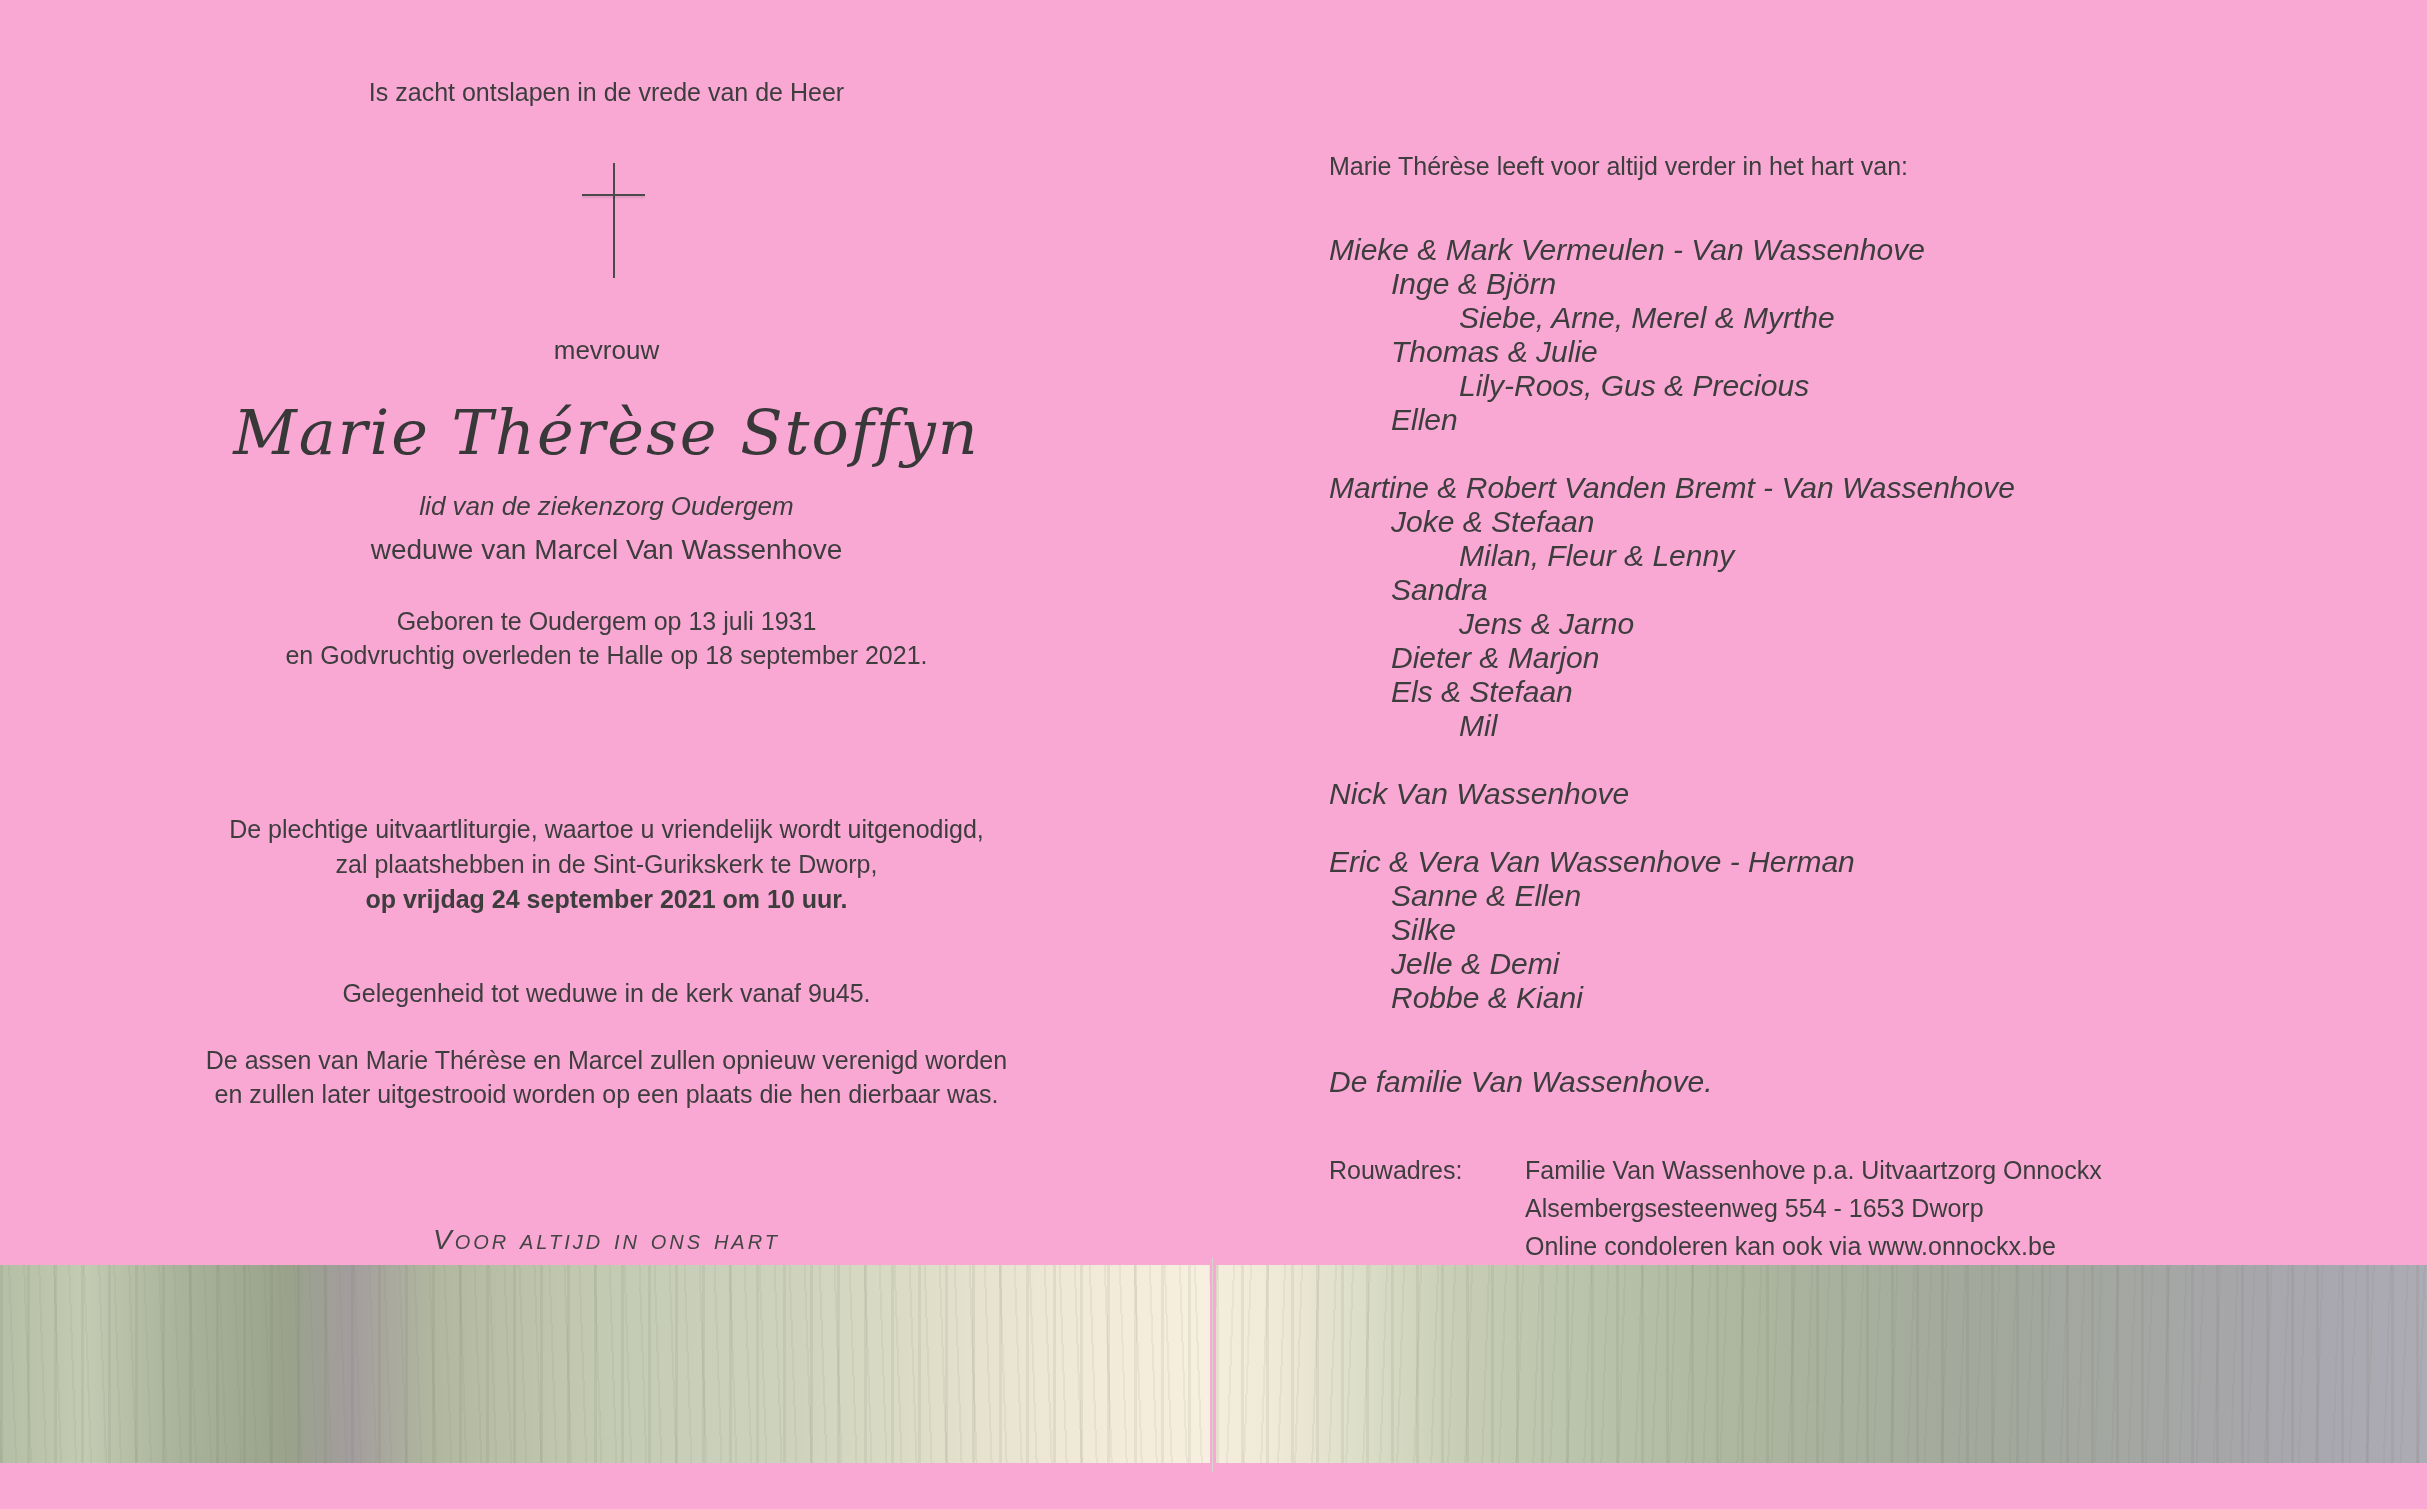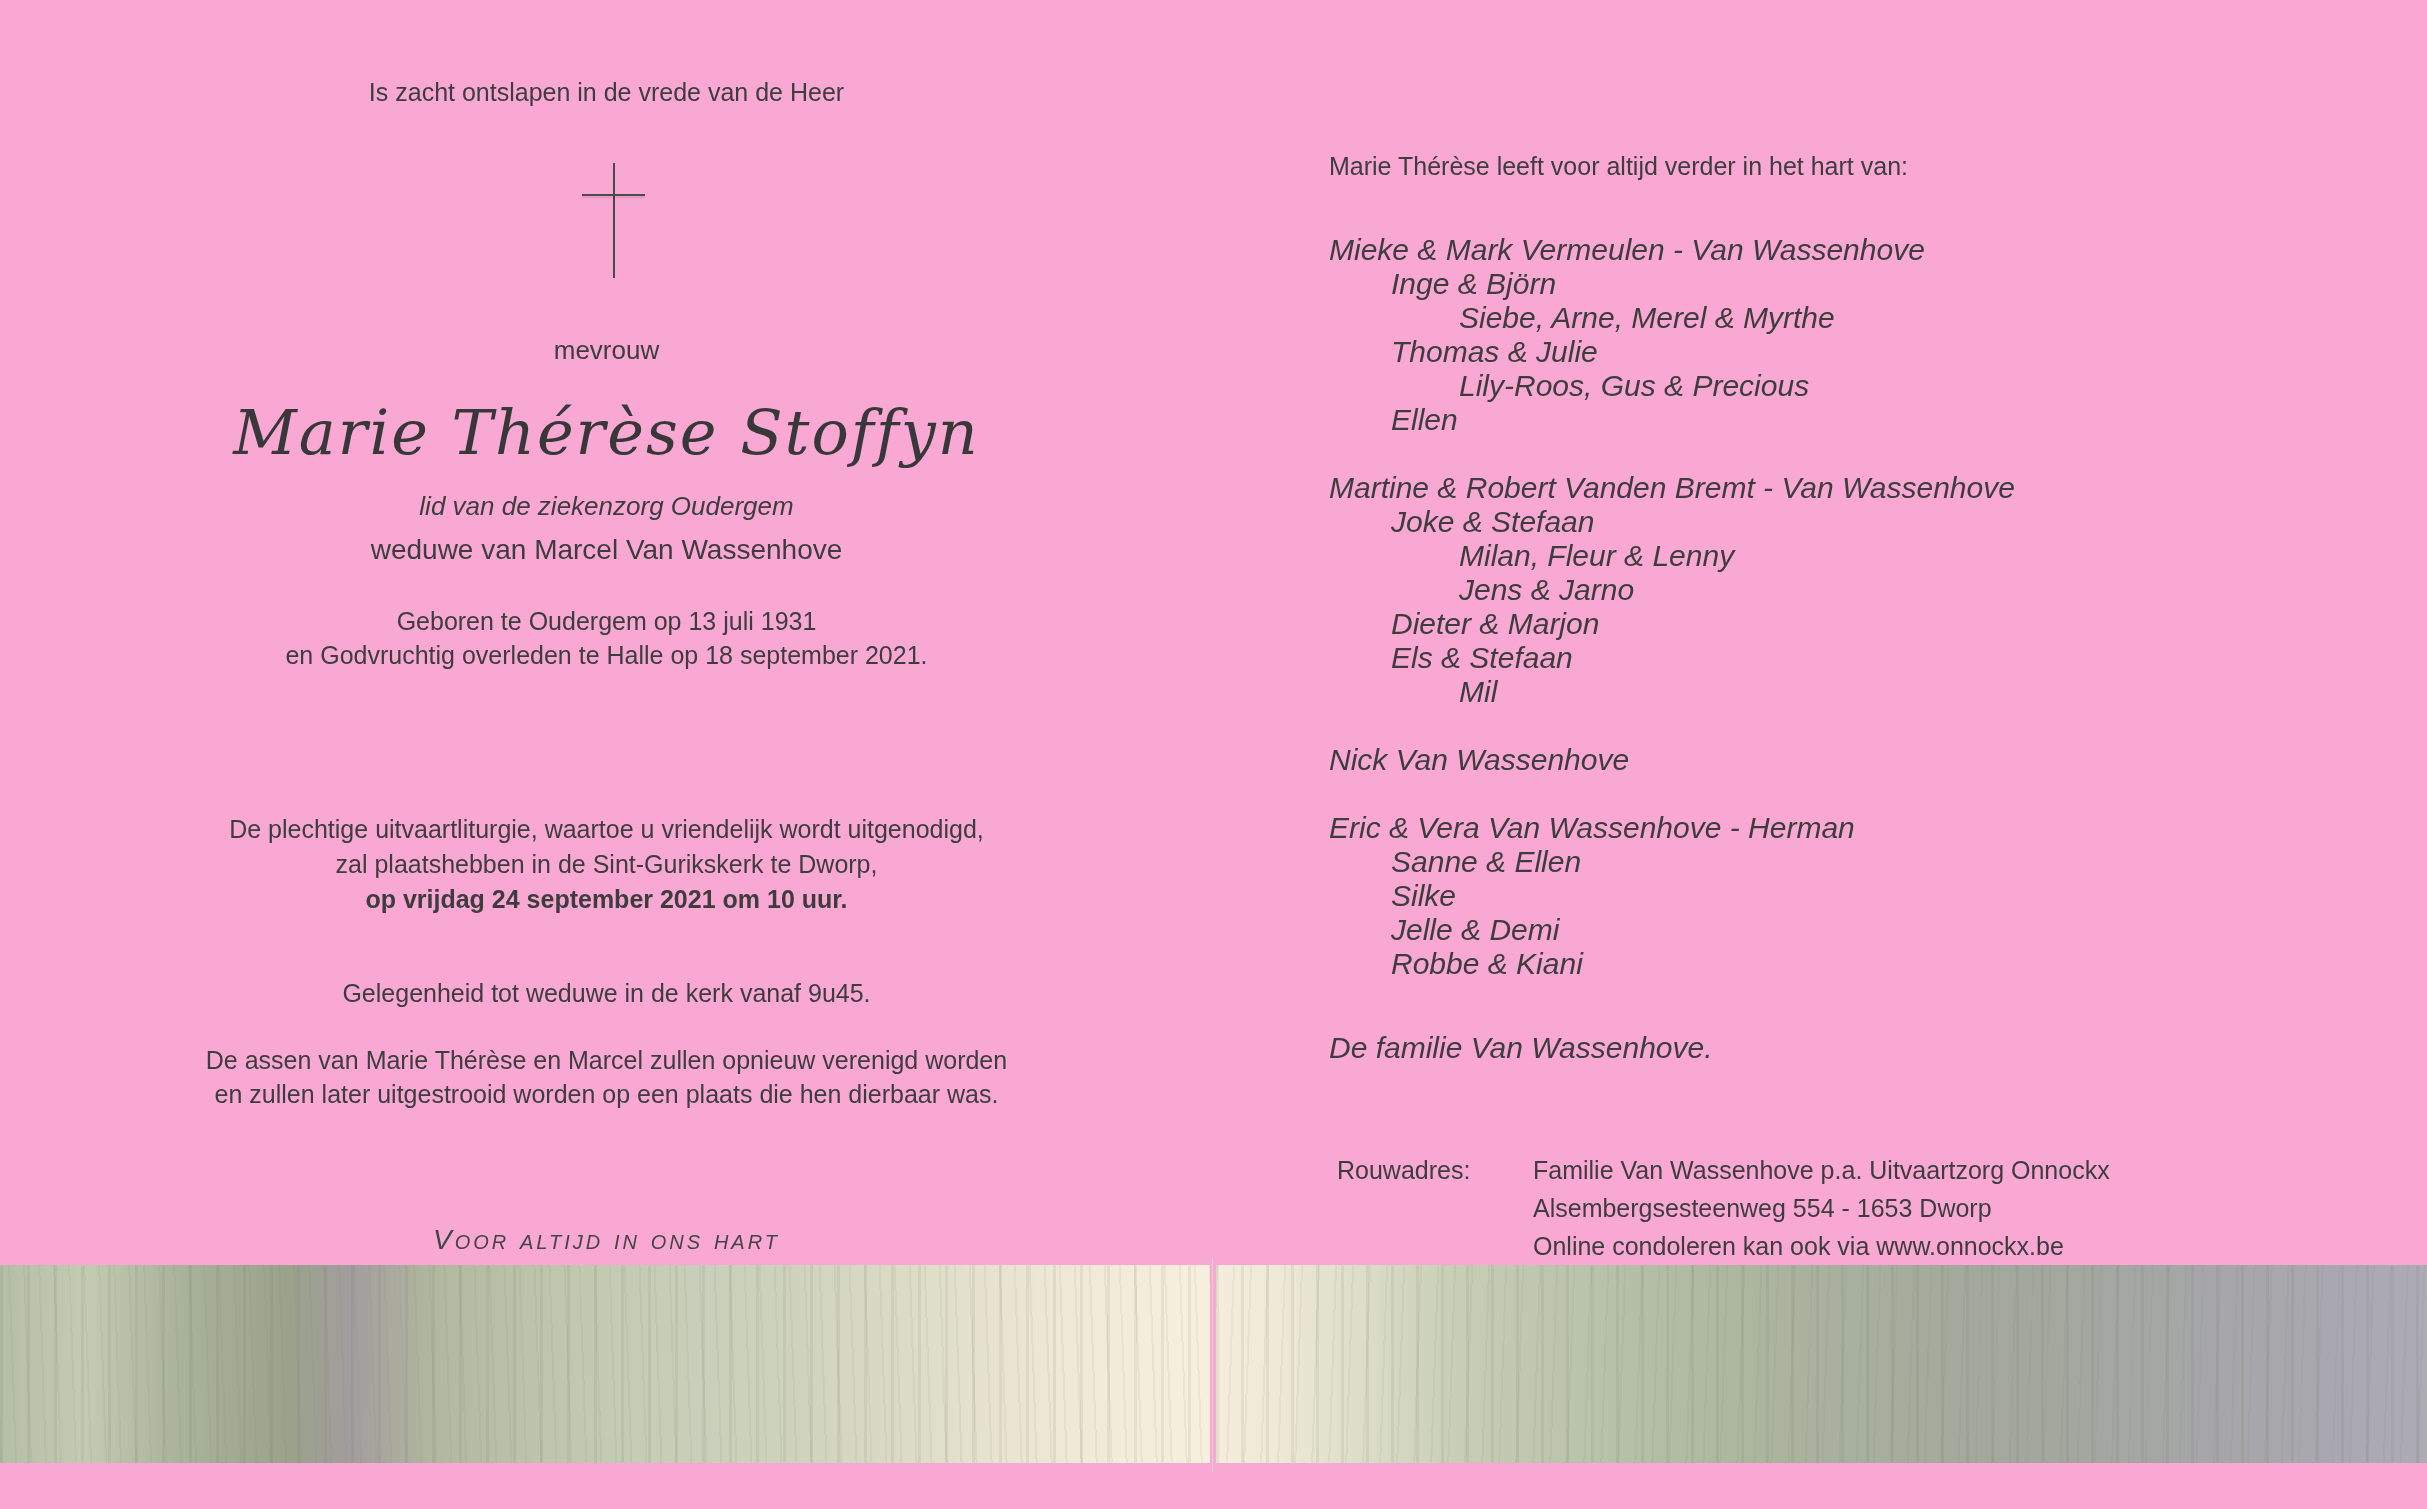--- a/index.html
+++ b/index.html
@@ -37,21 +37,21 @@
   .family-list { position:absolute; left:1329px; top:233px; font-size:30px; line-height:34px;font-style:italic; }
   .family-list .ind-1 { padding-left:62px; }
   .family-list .ind-2 { padding-left:130px; }
   .sp { height:34px; }
   .sp-lg { height:50px; }
   .closing-line { margin:0; }
   .address-block {
     position:absolute; left:1329px; top:1151px; display:flex; align-items:flex-start;
     font-size:25px; line-height:38px;
   }
-  .address-label { width:196px;margin-left:8px; }
+  .address-label { width:196px; }
   
   .photo { position:absolute; top:1265px; height:198px; }
   .photo-left {
     left:0; width:1210px;
     background:
       repeating-linear-gradient(90deg, rgba(96,106,84,0.10) 0px, rgba(96,106,84,0.10) 3px,
         rgba(255,255,255,0) 3px, rgba(255,255,255,0) 27px),
       repeating-linear-gradient(88deg, rgba(120,128,106,0.09) 0px, rgba(120,128,106,0.09) 2px,
         rgba(255,255,255,0) 2px, rgba(255,255,255,0) 15px),
       linear-gradient(90deg, #b5bfa6 0%, #c3cbb2 7%, #a9b29a 15%, #9aa28c 24%, #a39d9e 29%,
@@ -111,20 +111,21 @@
     <div>Mieke &amp; Mark Vermeulen - Van Wassenhove</div>
     <div class="ind-1">Inge &amp; Björn</div>
     <div class="ind-2">Siebe, Arne, Merel &amp; Myrthe</div>
     <div class="ind-1">Thomas &amp; Julie</div>
     <div class="ind-2">Lily-Roos, Gus &amp; Precious</div>
     <div class="ind-1">Ellen</div>
     <div class="sp"></div>
     <div>Martine &amp; Robert Vanden Bremt - Van Wassenhove</div>
     <div class="ind-1">Joke &amp; Stefaan</div>
     <div class="ind-2">Milan, Fleur &amp; Lenny</div>
+    <div class="ind-1">Sandra</div>
     <div class="ind-2">Jens &amp; Jarno</div>
     <div class="ind-1">Dieter &amp; Marjon</div>
     <div class="ind-1">Els &amp; Stefaan</div>
     <div class="ind-2">Mil</div>
     <div class="sp"></div>
     <div>Nick Van Wassenhove</div>
     <div class="sp"></div>
     <div>Eric &amp; Vera Van Wassenhove - Herman</div>
     <div class="ind-1">Sanne &amp; Ellen</div>
     <div class="ind-1">Silke</div>

